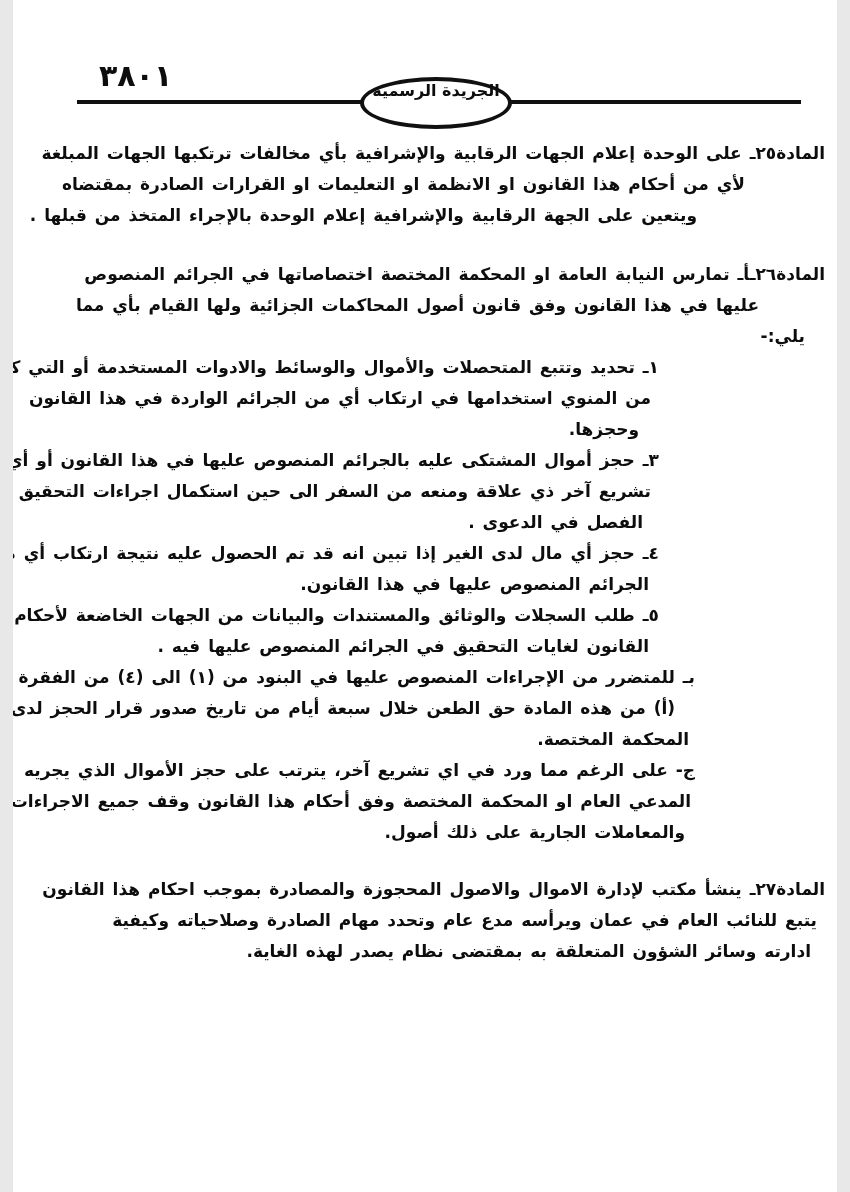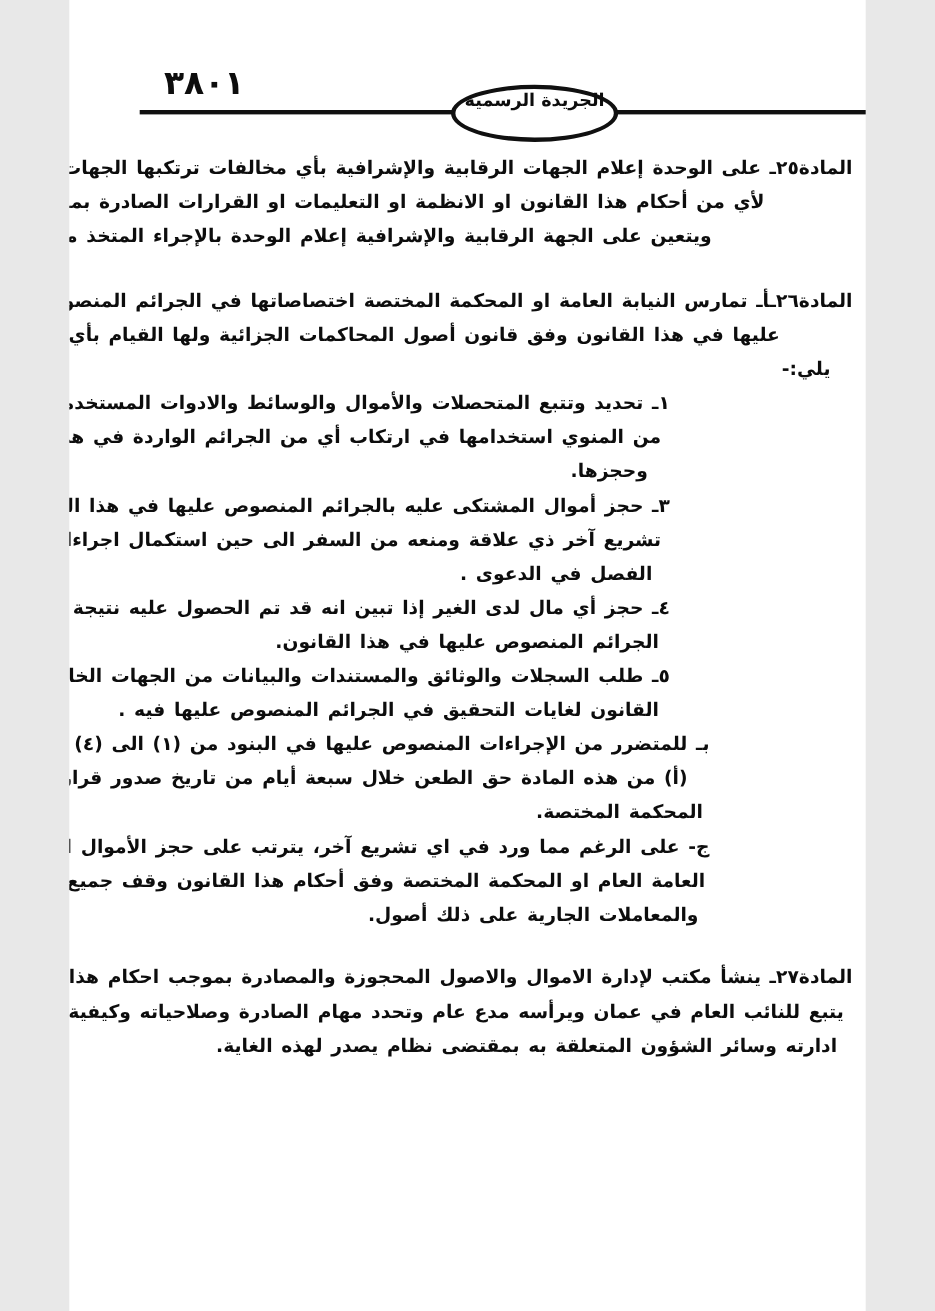--- a/index.html
+++ b/index.html
@@ -1,18 +1,18 @@
 <!DOCTYPE html>
 <html lang="ar"><head>
 <meta charset="utf-8">
 <style>
   html, body { margin: 0; padding: 0; background: #e8e8e8; }
   .page {
     position: relative;
-    width: 724px;
+    width: 824px;
     height: 1192px;
     margin: 0 auto;
     background: #ffffff;
     overflow: hidden;
     font-family: "DejaVu Sans", sans-serif;
     font-weight: 700;
     color: #0d0d0d;
   }
   
   .page-number {
@@ -110,21 +110,21 @@
         <div class="line" style="padding-right: 166px;">٥ـ طلب السجلات والوثائق والمستندات والبيانات من الجهات الخاضعة لأحكام هذا</div>
         <div class="line" style="padding-right: 176px;">القانون لغايات التحقيق في الجرائم المنصوص عليها فيه .</div>
       </div>
       <div class="block">
         <div class="line" style="padding-right: 130px;">بـ للمتضرر من الإجراءات المنصوص عليها في البنود من (١) الى (٤) من الفقرة</div>
         <div class="line" style="padding-right: 150px;">(أ) من هذه المادة حق الطعن خلال سبعة أيام من تاريخ صدور قرار الحجز لدى</div>
         <div class="line" style="padding-right: 136px;">المحكمة المختصة.</div>
       </div>
       <div class="block">
         <div class="line" style="padding-right: 130px;">ج- على الرغم مما ورد في اي تشريع آخر، يترتب على حجز الأموال الذي يجريه</div>
-        <div class="line" style="padding-right: 134px;">العامة العام او المحكمة المختصة وفق أحكام هذا القانون وقف جميع الاجراءات</div>
+        <div class="line" style="padding-right: 134px;">المدعي العام او المحكمة المختصة وفق أحكام هذا القانون وقف جميع الاجراءات</div>
         <div class="line" style="padding-right: 140px;">والمعاملات الجارية على ذلك أصول.</div>
       </div>
       <div class="block" style="margin-top: 26px;">
         <div class="line" style="padding-right: 0px;">المادة٢٧ـ  ينشأ مكتب لإدارة الاموال والاصول المحجوزة والمصادرة بموجب احكام هذا القانون</div>
         <div class="line" style="padding-right: 8px;">يتبع للنائب العام في عمان ويرأسه مدع عام وتحدد مهام الصادرة وصلاحياته وكيفية</div>
         <div class="line" style="padding-right: 14px;">ادارته وسائر الشؤون المتعلقة به بمقتضى نظام يصدر لهذه الغاية.</div>
       </div>
     </main>
 
 </div>

